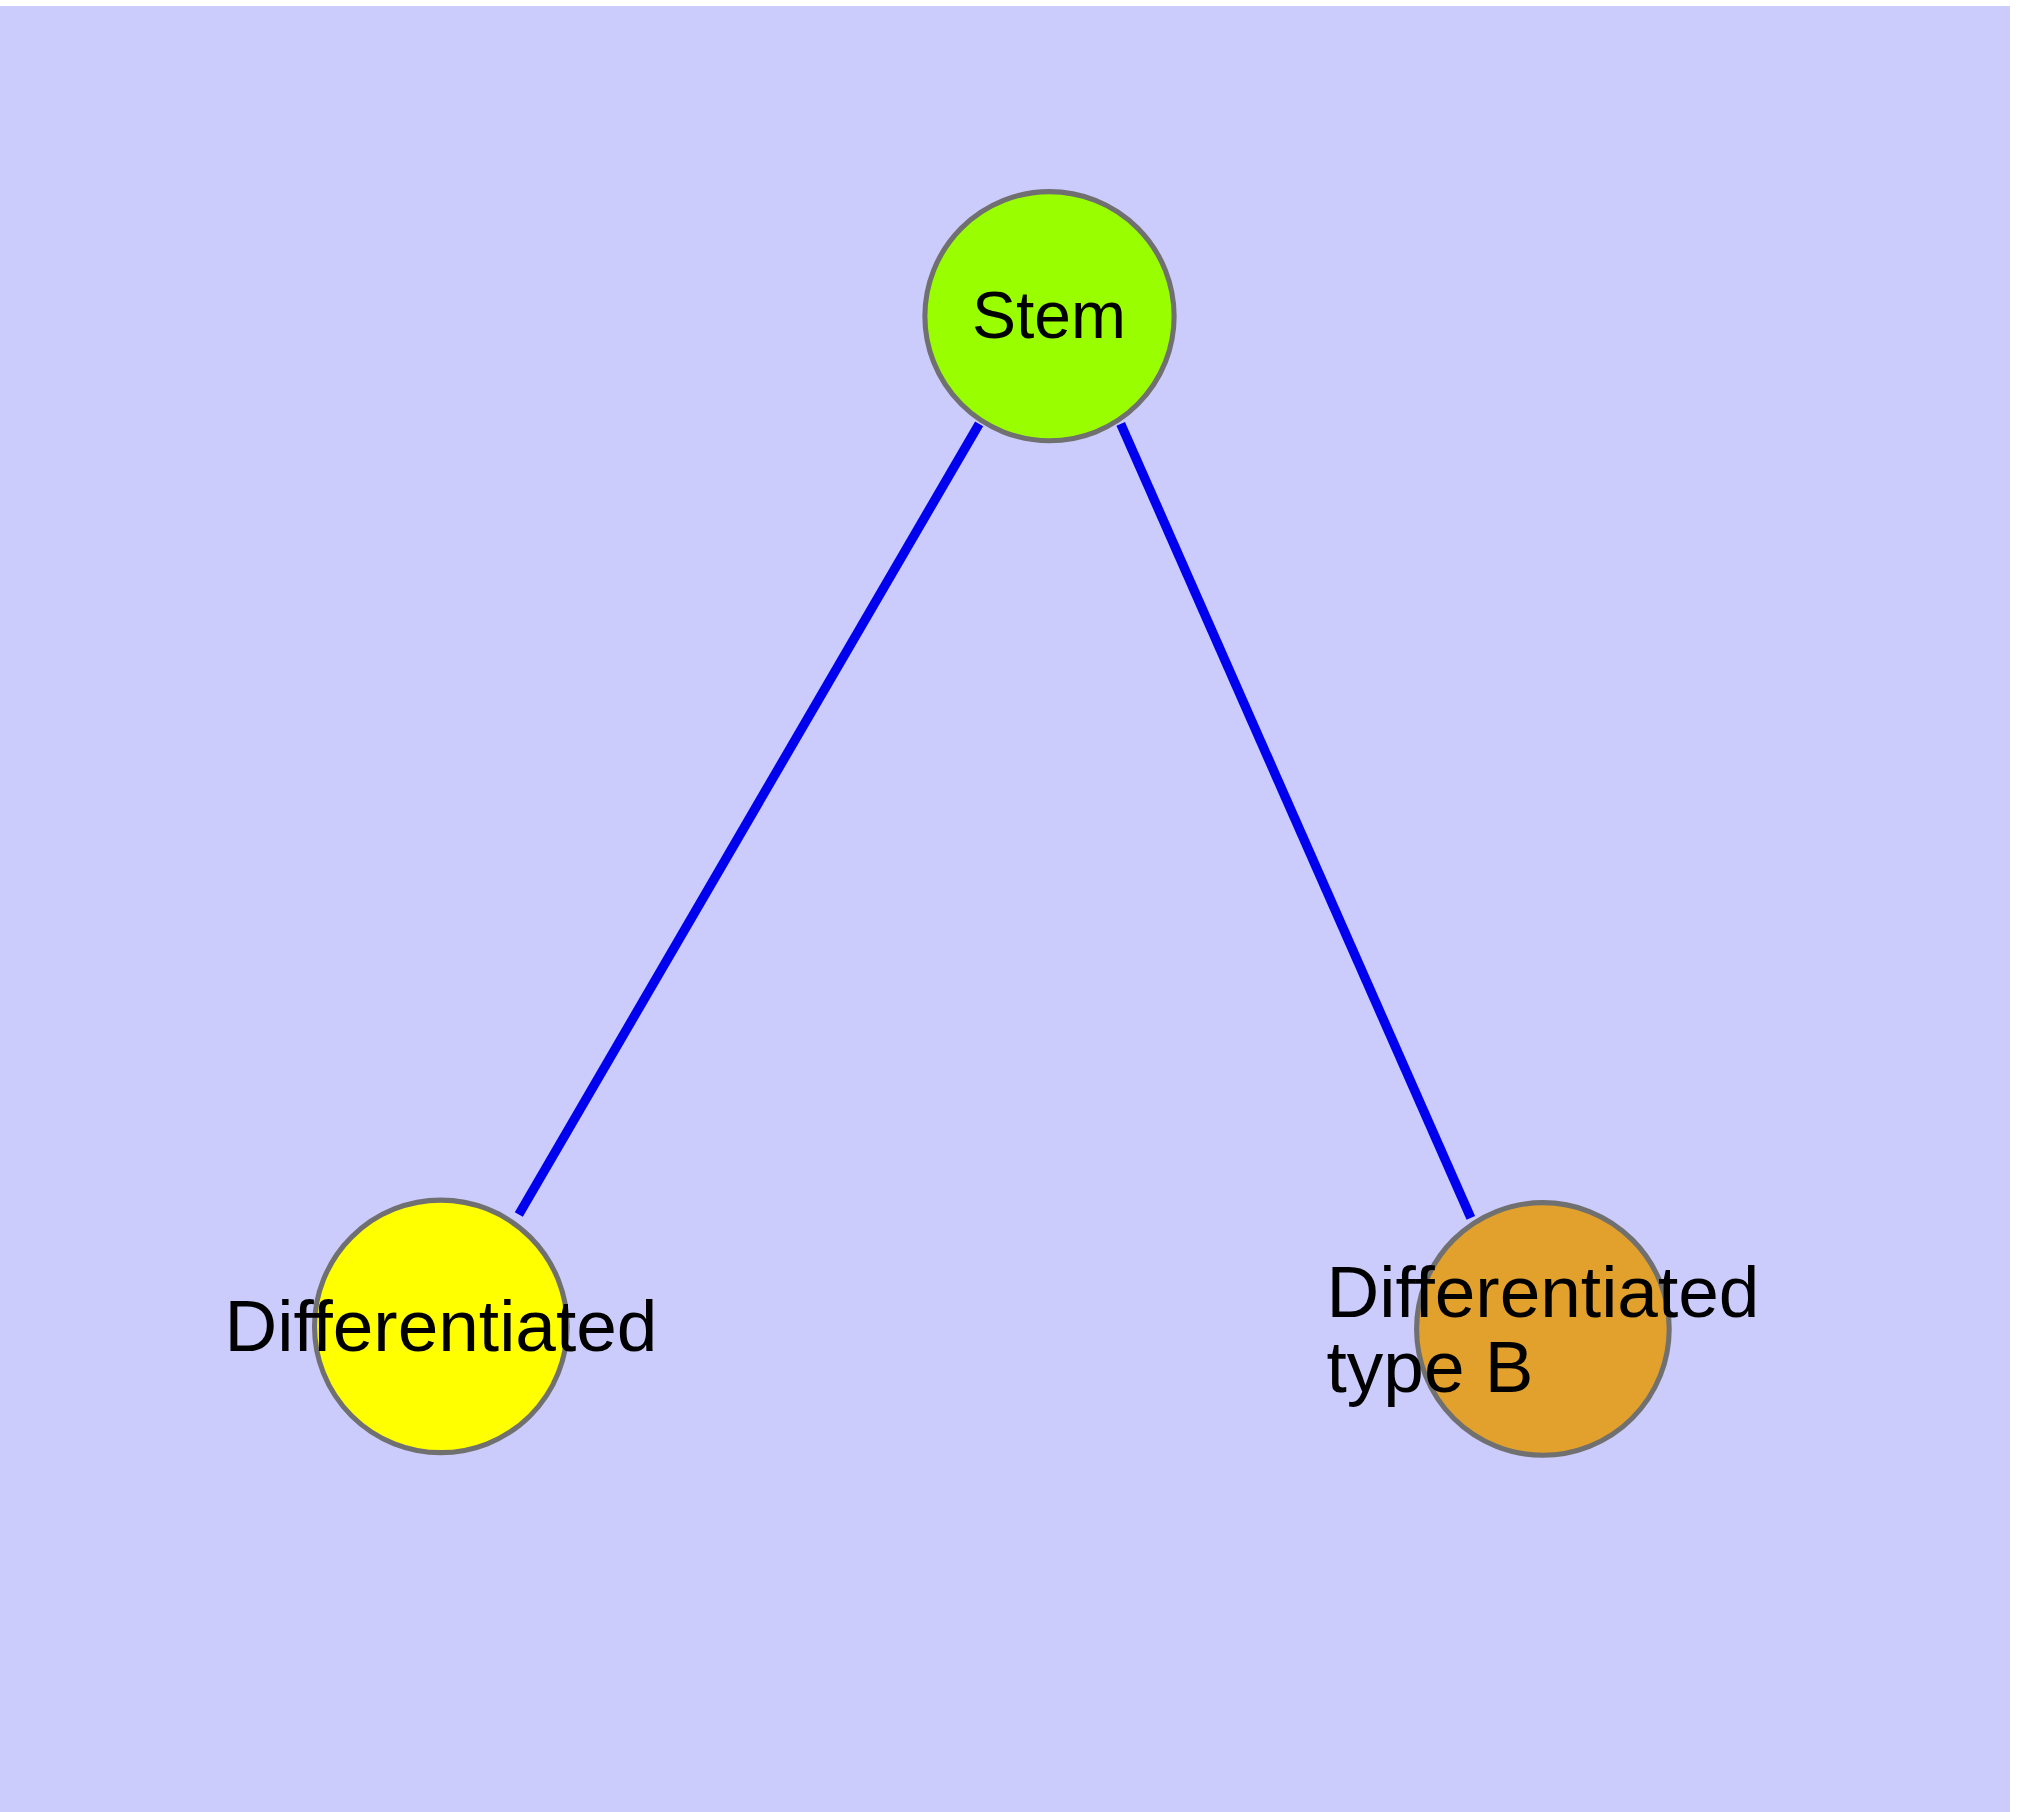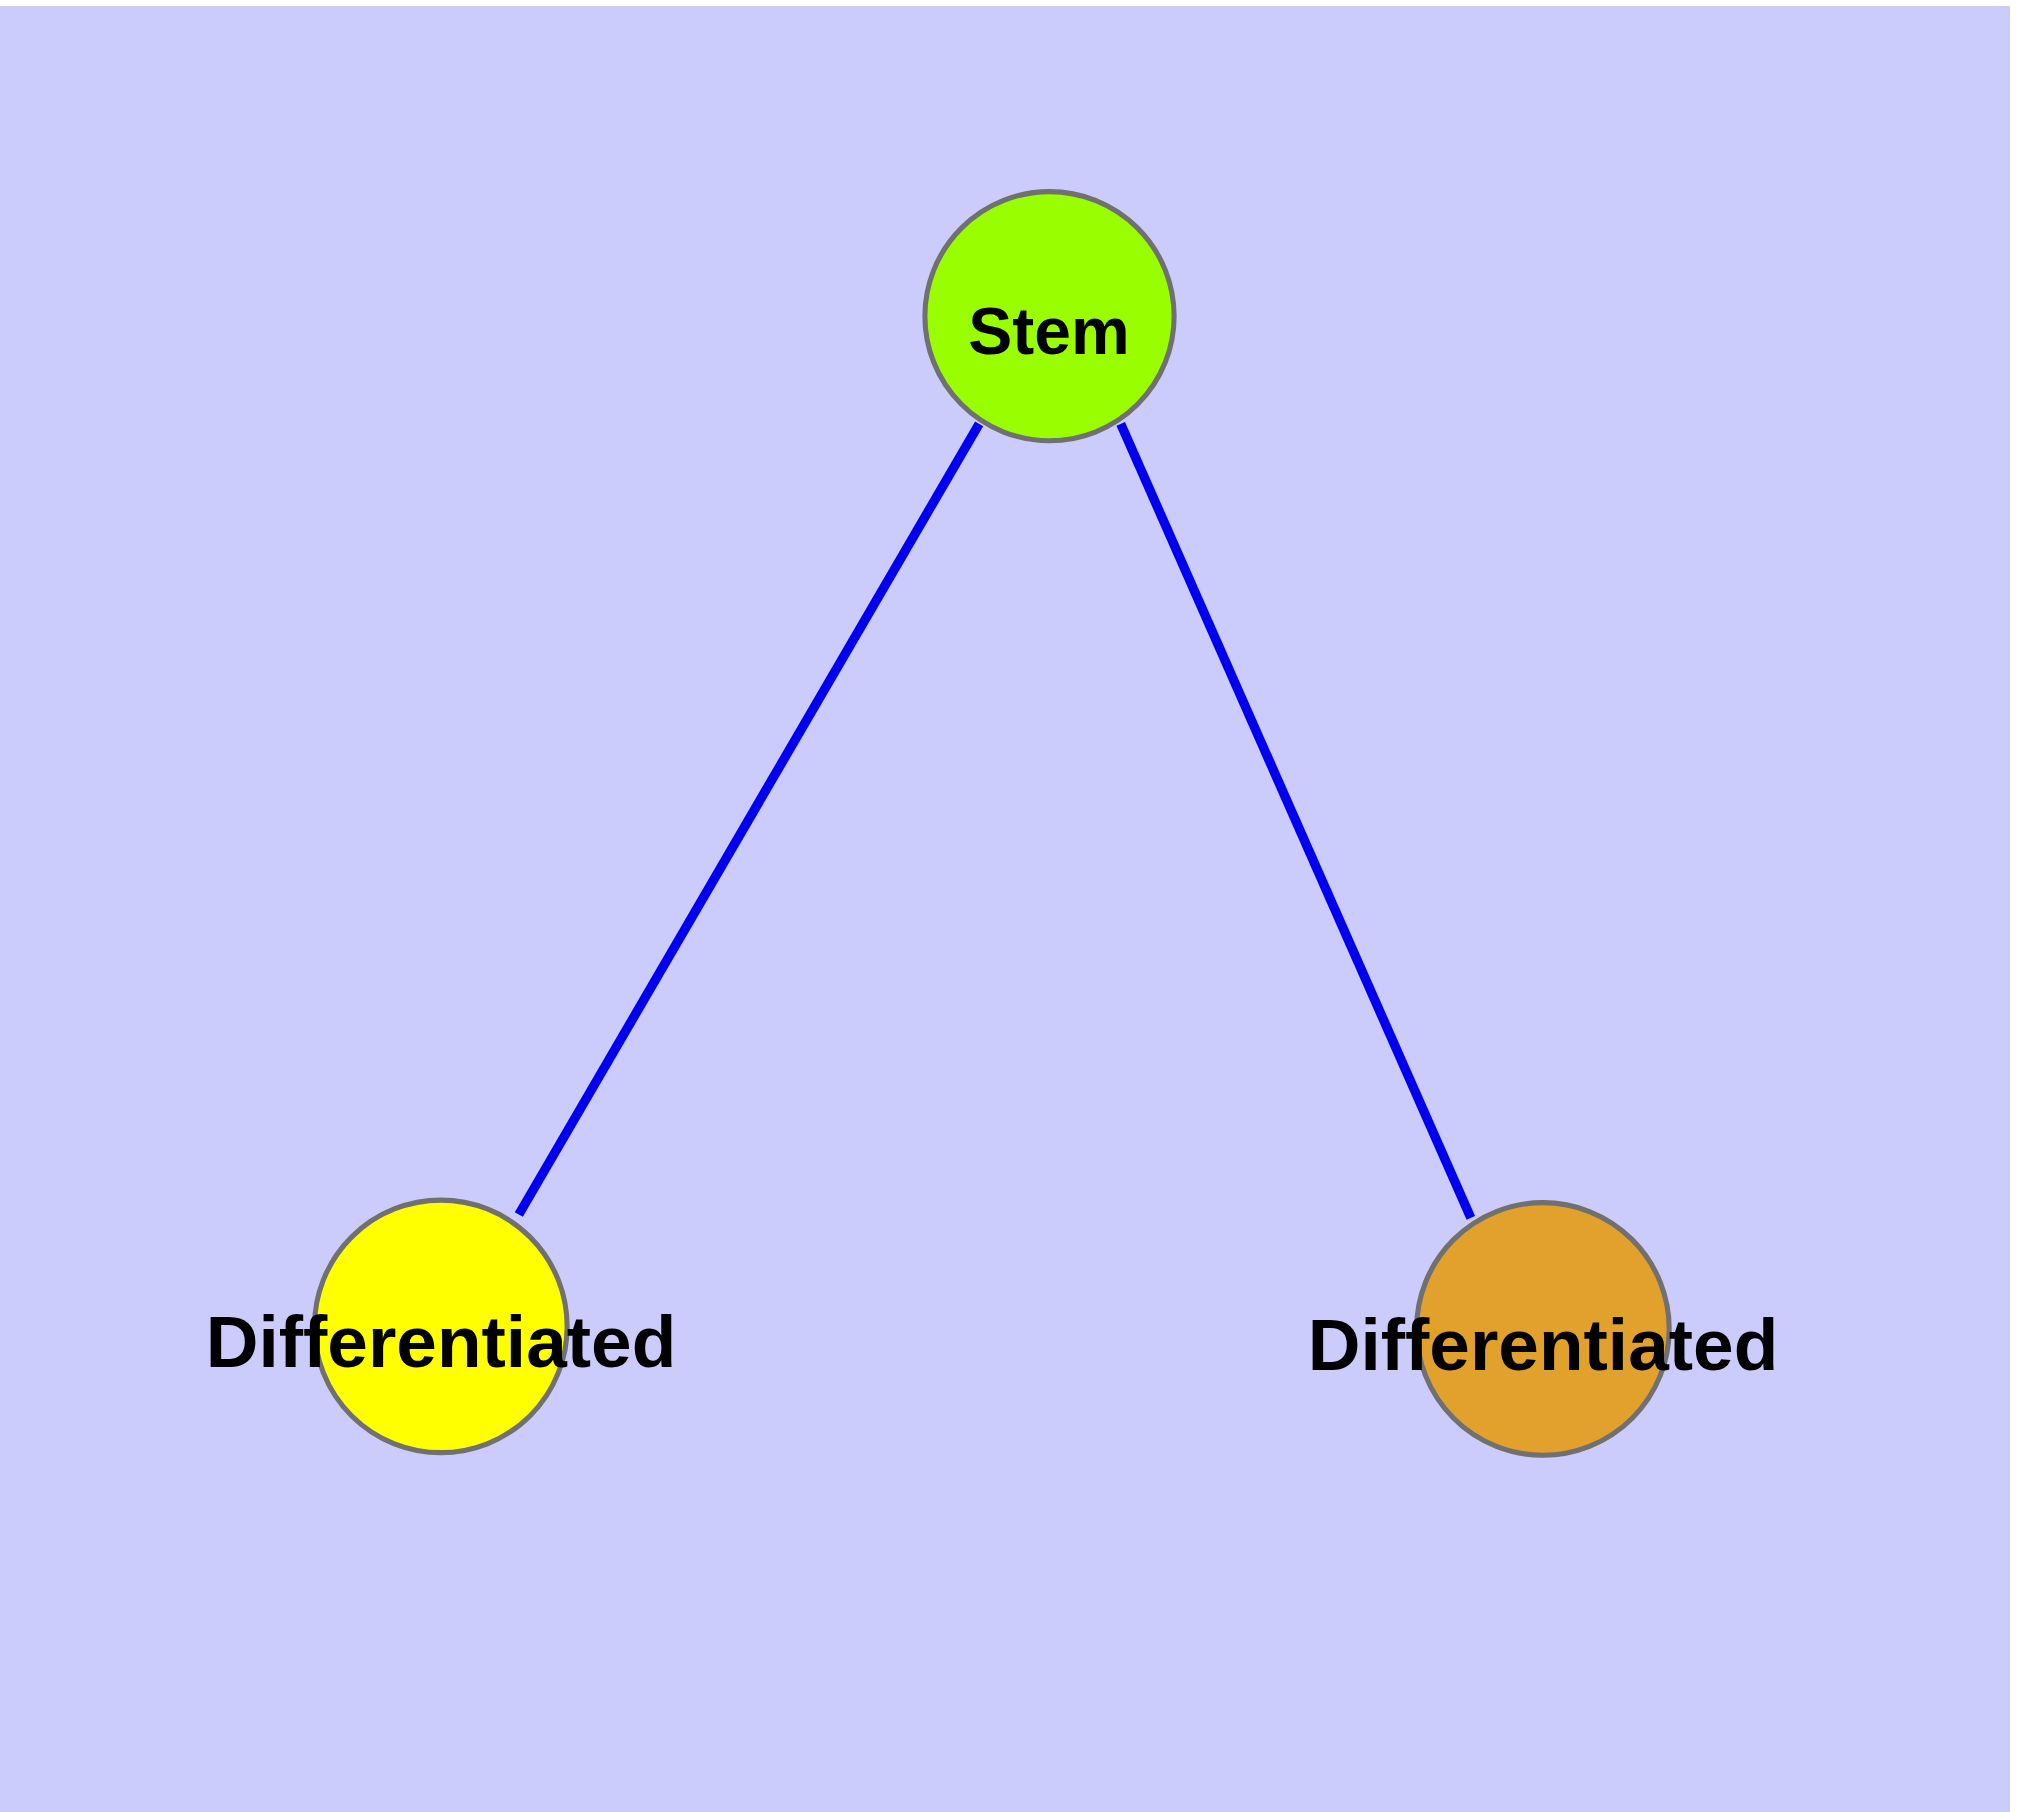--- a/index.html
+++ b/index.html
@@ -28,27 +28,26 @@
     position: absolute;
     left: 0;
     top: 0;
     width: 100%;
     height: 100%;
     display: block;
   }
   .node-label {
     position: absolute;
     text-align: left;
-    font-weight: bold;
+    font-weight: normal;
     color: #000000;
     line-height: 1.03;
     white-space: pre;
     pointer-events: none;
     transform: translate(-50%, -50%);
-    margin-top: 16px;
   }
   .node-label.stem {
     font-size: 66px;
   }
   .node-label.leaf {
     font-size: 73px;
   }
 </style>
 </head>
 <body>
@@ -64,18 +63,18 @@
       <g id="nodes-layer">
           <circle cx="1238" cy="366" r="147" fill="#99ff00" stroke="#707070" stroke-width="6"></circle>
           <circle cx="520" cy="1558" r="149" fill="#ffff00" stroke="#707070" stroke-width="6"></circle>
           <circle cx="1820" cy="1561" r="149" fill="#e2a12c" stroke="#707070" stroke-width="6"></circle>
         </g>
     </svg>
 
     <div id="labels-layer">
         <div class="node-label stem" style="left: 1049px; top: 310px; font-size: 66px; color: rgb(0, 0, 0);"><div>Stem</div></div>
         <div class="node-label leaf" style="left: 441px; top: 1320px; font-size: 73px; color: rgb(0, 0, 0);"><div>Differentiated</div></div>
-        <div class="node-label leaf" style="left: 1543px; top: 1323px; font-size: 73px; color: rgb(0, 0, 0);"><div>Differentiated</div></div>
+        <div class="node-label leaf" style="left: 1543px; top: 1323px; font-size: 73px; color: rgb(0, 0, 0);"><div>Differentiated</div><div>type B</div></div>
       </div>
 
   </div>
 </div>
 
 
 </body></html>

